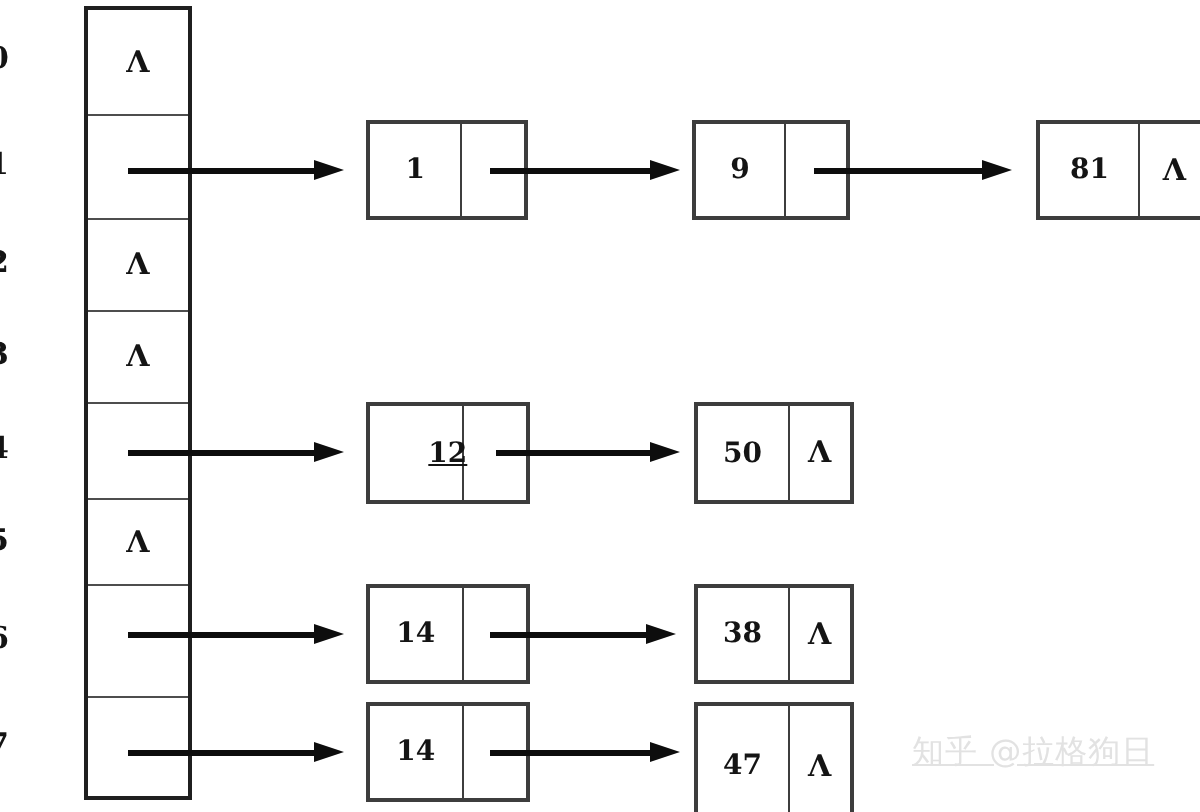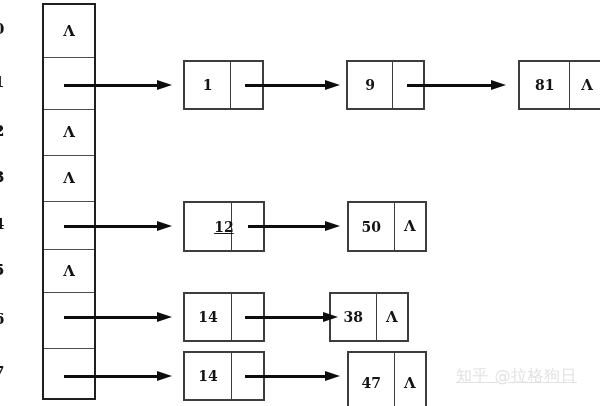--- a/index.html
+++ b/index.html
@@ -121,21 +121,21 @@
         <span class="nul">Λ</span>
       </div>
   </div>
 
   <div class="node" style="left:183px;top:292px;width:82px;height:50px">
     <div class="ndata">
         <span>14</span>
       </div>
     <div class="nptr"></div>
   </div>
-  <div class="node" style="left:329px;top:292px;width:80px;height:50px">
+  <div class="node" style="left:347px;top:292px;width:80px;height:50px">
     <div class="ndata">
         <span>38</span>
       </div>
     <div class="nptr">
         <span class="nul">Λ</span>
       </div>
   </div>
 
   <div class="node" style="left:183px;top:351px;width:82px;height:50px">
     <div class="ndata">

